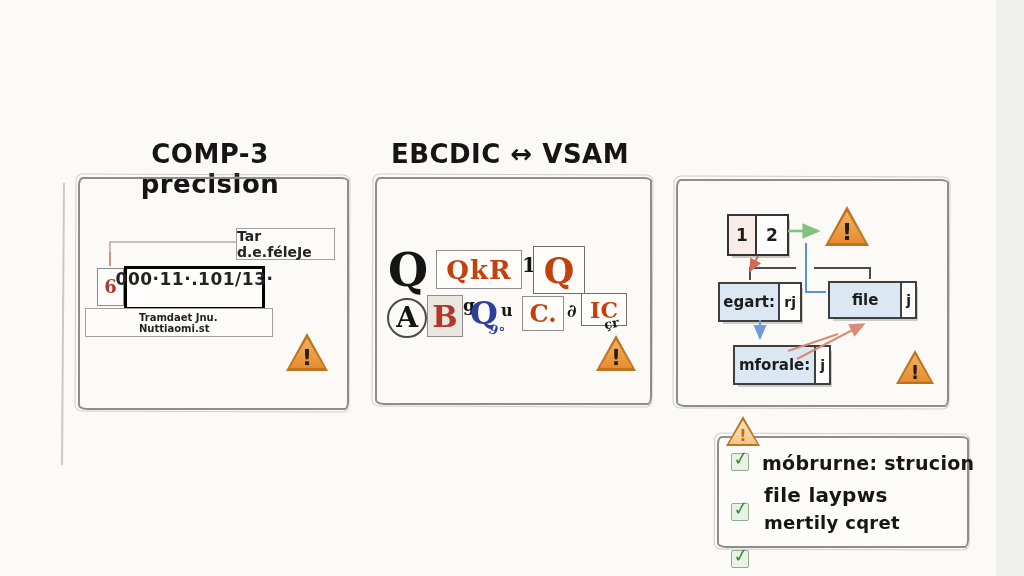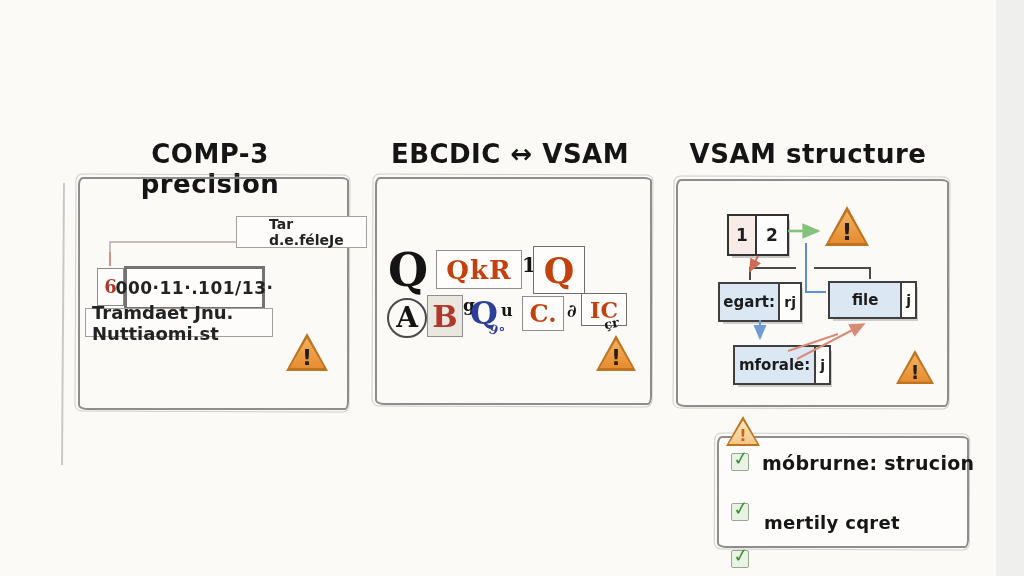--- a/index.html
+++ b/index.html
@@ -38,39 +38,38 @@
   .citem{font-weight:700;font-size:19px;color:#161616;letter-spacing:.3px;}
   svg.overlay{position:absolute;left:0;top:0;pointer-events:none;}
 </style>
 </head>
 <body>
 
 <div class="stage">
 
   <div class="abs title" style="left:80px;top:139px;width:260px;">COMP-3 precision</div>
   <div class="abs title" style="left:378px;top:139px;width:264px;">EBCDIC ↔ VSAM</div>
-  <div class="abs title" style="left:688px;top:139px;width:240px;">VSAM structure</div>
 
   <div class="abs sketch" style="left:78px;top:177px;width:267px;height:229px;"></div>
   <div class="abs sketch" style="left:375px;top:177px;width:273px;height:224px;"></div>
   <div class="abs sketch" style="left:676px;top:179px;width:269px;height:224px;"></div>
 
   <div class="abs" style="left:62px;top:183px;width:2px;height:282px;background:#c9c9c9;transform:rotate(.4deg);"></div>
 
-  <div class="abs lblbox" style="left:236px;top:216px;width:97px;height:30px;padding-left:32px;">
+  <div class="abs lblbox" style="left:236px;top:228px;width:97px;height:30px;">
     <span class="hand" style="font-size:14px;">Tar d.e.féleJe</span>
   </div>
   <div class="abs lblbox" style="left:97px;top:268px;width:25px;height:36px;border-color:#8a8a8a;">
     <span class="letter" style="font-size:18px;color:#b1372a;">6</span>
   </div>
-  <div class="abs" style="left:124px;top:266px;width:135px;height:38px;border:3px solid #737373;background:#fefdfb;display:flex;align-items:center;justify-content:center;">
+  <div class="abs" style="left:124px;top:266px;width:135px;height:38px;border:3px solid #000000;background:#fefdfb;display:flex;align-items:flex-start;justify-content:center;">
     <span class="hand" style="font-size:17px;letter-spacing:.5px;">000·11·.101/13·</span>
   </div>
   <div class="abs lblbox" style="left:85px;top:308px;width:180px;height:27px;justify-content:flex-start;padding-left:6px;">
-    <span class="hand" style="font-size:18px;">Tramdaet Jnu. Nuttiaomi.st</span>
+    <span class="hand" style="font-size:10px;margin-left:47px;">Tramdaet Jnu. Nuttiaomi.st</span>
   </div>
   <div class="abs warn" style="left:286px;top:333px;width:42px;height:38px;font-size:22px;">
     <div class="tri tri-outer"></div>
     <div class="tri tri-inner"></div>
     <span class="bang">!</span>
   </div>
 
   <div class="abs letter" style="left:388px;top:247px;font-size:46px;">Q</div>
   <div class="abs lbox2" style="left:436px;top:250px;width:84px;height:37px;font-size:26px;letter-spacing:1px;">QkR</div>
   <div class="abs letter" style="left:522px;top:255px;font-size:20px;">1</div>
@@ -132,20 +131,21 @@
   </div>
 
   <div class="abs chk" style="left:731px;top:453px;">
     <span class="mark">✓</span>
   </div>
   <div class="abs citem" style="left:762px;top:452px;">móbrurne: strucion</div>
 
   <div class="abs chk" style="left:731px;top:485px;">
     <span class="mark">✓</span>
   </div>
+  <div class="abs citem" style="left:764px;top:483px;font-size:20px;">file laypws</div>
 
   <div class="abs chk" style="left:731px;top:514px;">
     <span class="mark">✓</span>
   </div>
   <div class="abs citem" style="left:764px;top:512px;font-size:18px;">mertily cqret</div>
 
   <svg class="overlay" width="1024" height="576" viewBox="0 0 1024 576">
     <defs>
       <marker id="ah-green" markerWidth="8" markerHeight="8" refX="6" refY="3" orient="auto">
         <path d="M0,0 L7,3 L0,6 Z" fill="#84c17c"></path>

